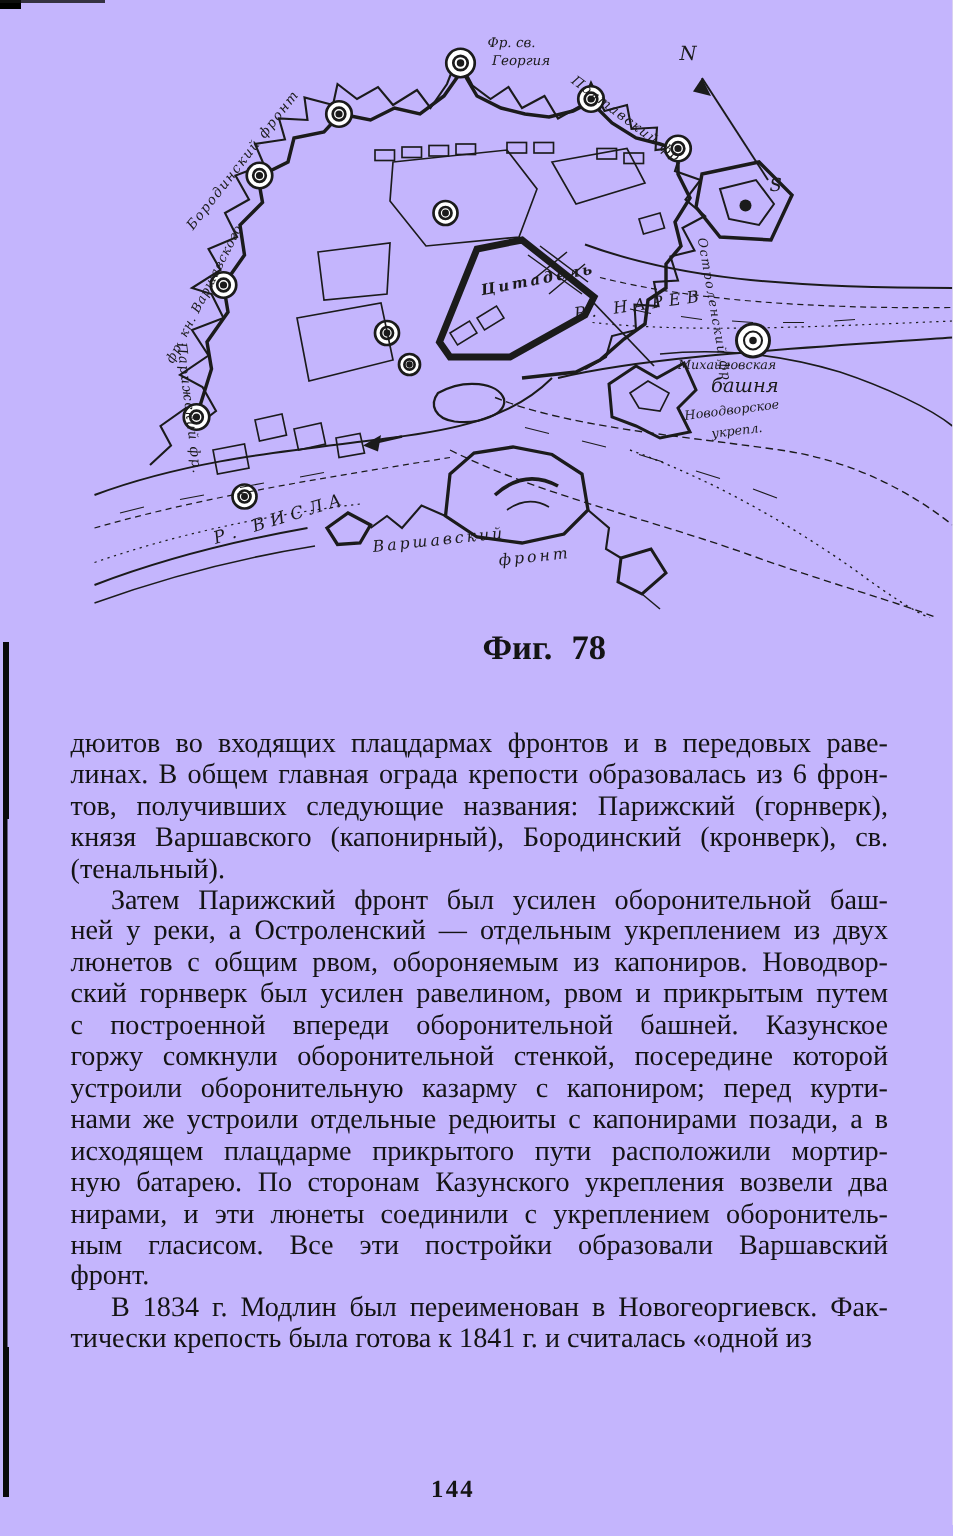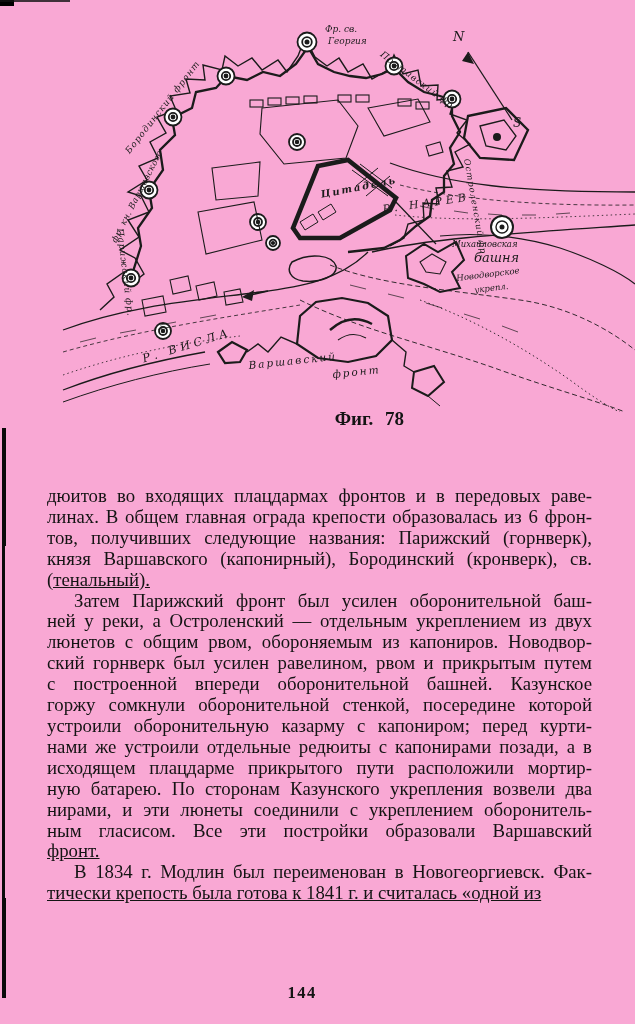--- a/index.html
+++ b/index.html
@@ -1,43 +1,43 @@
 <!DOCTYPE html>
 <html><head>
 <meta charset="utf-8">
 <style>
   html,body { margin:0; padding:0; background:#e8e8e8; }
   .page {
     position:relative; width:635px; height:1024px; margin:0 auto;
-    background:#f9a8d4; overflow:hidden;
+    background:#c4b5fd; overflow:hidden;
     font-family:"Liberation Serif", serif; color:#141414;
   }
   
   .corner-mark { position:absolute; top:0; left:0; width:14px; height:6px; background:#000; }
   .corner-mark:after { content:""; position:absolute; left:0; top:0; width:70px; height:2px; background:#111; opacity:.8; }
   .left-rule { position:absolute; left:2px; background:#0a0a0a; }
   .lr1 { top:428px; height:118px; width:4px; }
   .lr2 { top:546px; height:352px; width:2.5px; }
   .lr3 { top:898px; height:100px; width:4px; }
 
   .figure { position:absolute; top:0; left:0; width:635px; height:412px; }
   .figure svg { position:absolute; top:0; left:0; }
   .map-label {
     position:absolute; white-space:nowrap; font-style:italic;
     font-family:"DejaVu Serif", serif; color:#1b1b1b;
     transform-origin:left top; line-height:1;
   }
 
-  .caption { position:absolute; top:408px; left:0; width:520px; font-weight:bold; font-size:19px; }
+  .caption { position:absolute; top:419px; left:0; width:520px; font-weight:bold; font-size:23px; }
   .fig-num { text-align:right; padding-right:116px; word-spacing:7px; }
   .fig-title { text-align:center; margin-top:4px; letter-spacing:.2px; word-spacing:2px; }
 
   .body-text { position:absolute; top:486px; left:47px; width:545px; font-size:18.8px; line-height:20.9px; }
   .line { text-align:justify; text-align-last:justify; }
-  .line.last { text-align-last:left;text-decoration:underline; }
+  .line.last { text-align-last:left; }
   .para.indent .line.first { text-indent:27px; }
 
   .page-number { position:absolute; top:983px; left:0; width:604px; text-align:center; font-weight:bold; font-size:16.5px; letter-spacing:1.5px; }
 </style>
 </head>
 <body>
 
 <div class="page">
 
   <div class="corner-mark"></div>

